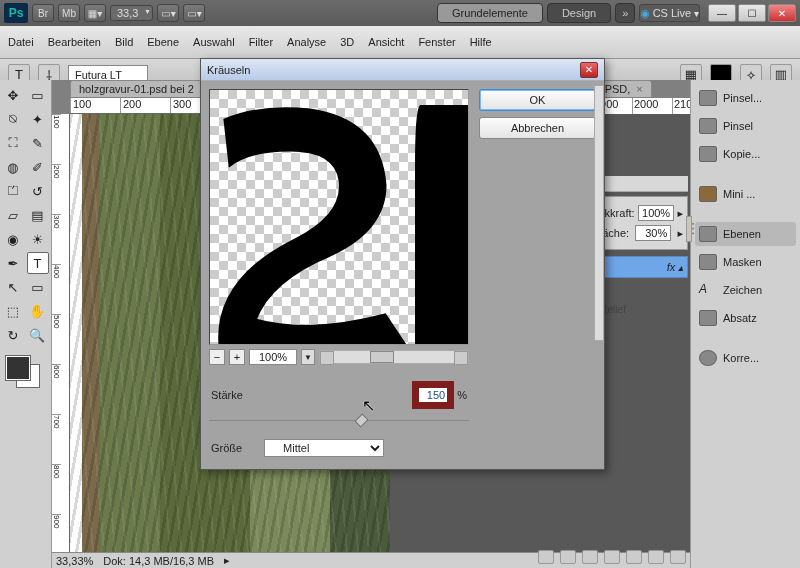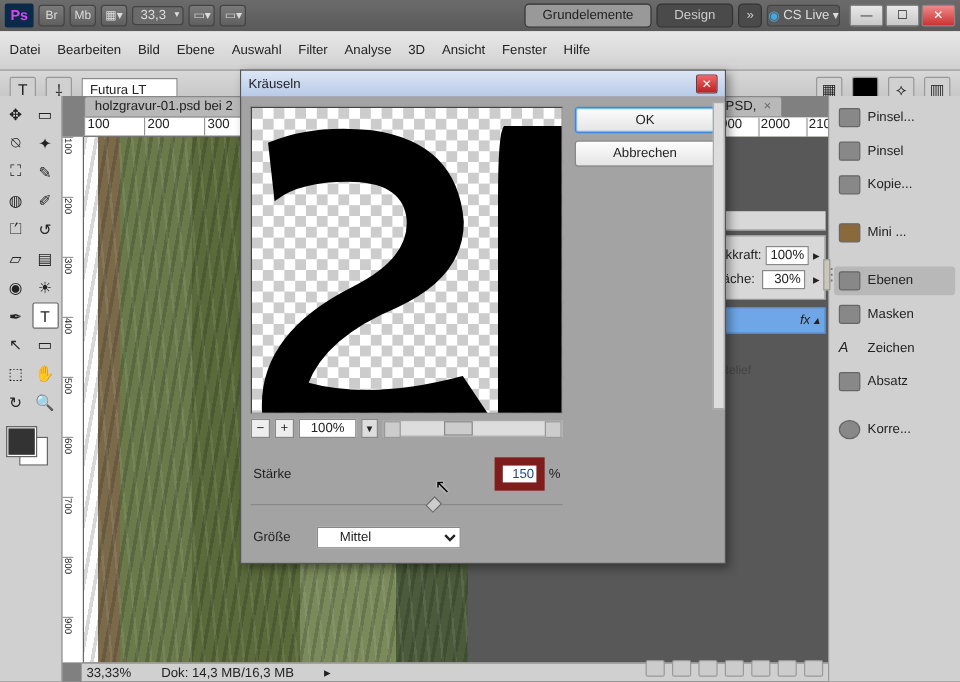--- a/index.html
+++ b/index.html
@@ -1,19 +1,19 @@
 <!DOCTYPE html>
 <html><head>
 <meta charset="utf-8">
 <style>
 *{box-sizing:border-box;margin:0;padding:0;font-family:Tahoma,Arial,sans-serif;font-size:11px;color:#222}
 body{background:#b8b8b8;width:800px;height:568px;overflow:hidden;position:relative}
 .titlebar{height:26px;background:linear-gradient(#6b6b6b,#5a5a5a);display:flex;align-items:center;padding:0 4px;gap:4px}
 .tb-btn{background:linear-gradient(#7a7a7a,#606060);border:1px solid #444;border-radius:3px;height:18px;min-width:22px;display:flex;align-items:center;justify-content:center;color:#ddd;font-size:10px}
-.ps-logo{background:#0a2a4a;color:#d946ef;font-weight:bold;width:24px;height:20px;display:flex;align-items:center;justify-content:center;border-radius:2px;font-size:12px}
+.ps-logo{background:#0a2a4a;color:#14b8a6;font-weight:bold;width:24px;height:20px;display:flex;align-items:center;justify-content:center;border-radius:2px;font-size:12px}
 .zoom-sel{background:#6a6a6a;border:1px solid #444;color:#ddd;padding:1px 14px 1px 6px;border-radius:3px;position:relative}
 .zoom-sel:after{content:"▾";position:absolute;right:3px;top:1px;font-size:8px}
 .tab-pill{background:#4a4a4a;border:1px solid #333;border-radius:4px;padding:3px 14px;color:#ccc;cursor:pointer}
 .tab-pill.active{background:#999;color:#222}
 .win-btns{display:flex;gap:2px;margin-left:4px}
 .wbtn{width:28px;height:18px;border:1px solid #888;border-radius:2px;display:flex;align-items:center;justify-content:center;font-size:10px}
 .wmin{background:linear-gradient(#e8e8e8,#c8c8c8)}
 .wmax{background:linear-gradient(#e8e8e8,#c8c8c8)}
 .wcls{background:linear-gradient(#e88,#c33);color:#fff}
 .menubar{height:22px;background:linear-gradient(#e8e8e8,#d0d0d0);display:flex;align-items:center;padding:16px 8px;gap:14px;border-bottom:1px solid #999}
@@ -32,21 +32,21 @@
 .doc-tab{position:absolute;top:0;left:18px;background:#b8b8b8;border:1px solid #888;border-bottom:none;border-radius:3px 3px 0 0;padding:2px 8px;font-size:10px}
 .doc-tab2{left:540px;width:60px}
 .doc-tab .x{margin-left:6px;color:#666}
 .ruler-h{position:absolute;top:18px;left:18px;right:0;height:16px;background:#fff;border-bottom:1px solid #666;font-size:8px;display:flex}
 .ruler-h span{flex:0 0 50px;border-left:1px solid #999;padding-left:2px}
 .ruler-v{position:absolute;top:34px;left:0;width:18px;bottom:16px;background:#fff;border-right:1px solid #666}
 .ruler-v span{writing-mode:vertical-rl;font-size:8px;display:block;height:50px;border-top:1px solid #999}
 .canvas{position:absolute;top:34px;left:18px;right:0;bottom:16px;background:#585858;overflow:hidden}
 .bark{position:absolute;left:0;top:0;width:320px;height:100%;background:linear-gradient(90deg,#fdfdfd 0 12px,#7a6a4a 12px 30px,#6a7a4a 30px 90px,#5a6a3a 90px 180px,#7a8a5a 180px 260px,#4a5a3a 260px 320px)}
 .bark:before{content:"";position:absolute;inset:0;background:repeating-linear-gradient(100deg,rgba(0,0,0,.15) 0 3px,transparent 3px 9px),repeating-linear-gradient(85deg,rgba(255,255,255,.08) 0 2px,transparent 2px 11px)}
-.statusbar{position:absolute;bottom:0;left:16px;right:0;height:16px;background:#d0d0d0;border-top:1px solid #888;display:flex;align-items:center;font-size:10px;padding:0 4px;gap:25px}
+.statusbar{position:absolute;bottom:0;left:0;right:0;height:16px;background:#d0d0d0;border-top:1px solid #888;display:flex;align-items:center;font-size:10px;padding:0 4px;gap:10px}
 .right-dock{width:110px;background:#d0d0d0;border-left:1px solid #999;padding:6px 4px;display:flex;flex-direction:column;gap:4px}
 .dock-item{display:flex;align-items:center;gap:6px;padding:4px;border-radius:3px;cursor:pointer}
 .dock-item.sel{background:#b8b8b8}
 .dock-ico{width:18px;height:16px;background:#888;border:1px solid #666;border-radius:2px}
 .panel-extra{position:absolute;right:112px;top:80px;width:100px;background:#d8d8d8;border:1px solid #999;padding:4px}
 .panel-extra .row{display:flex;align-items:center;justify-content:space-between;margin:4px 0;font-size:10px}
 .pct{background:#fff;border:1px solid #888;padding:1px 3px;width:36px;text-align:right}
 
 .dialog{position:absolute;left:200px;top:58px;width:405px;background:#a3a3a3;border:1px solid #555;box-shadow:3px 3px 8px rgba(0,0,0,.4)}
 .dlg-title{height:22px;background:linear-gradient(#dde6f5,#b8cbe8);display:flex;align-items:center;padding:0 6px;justify-content:space-between;border-bottom:1px solid #aab}

